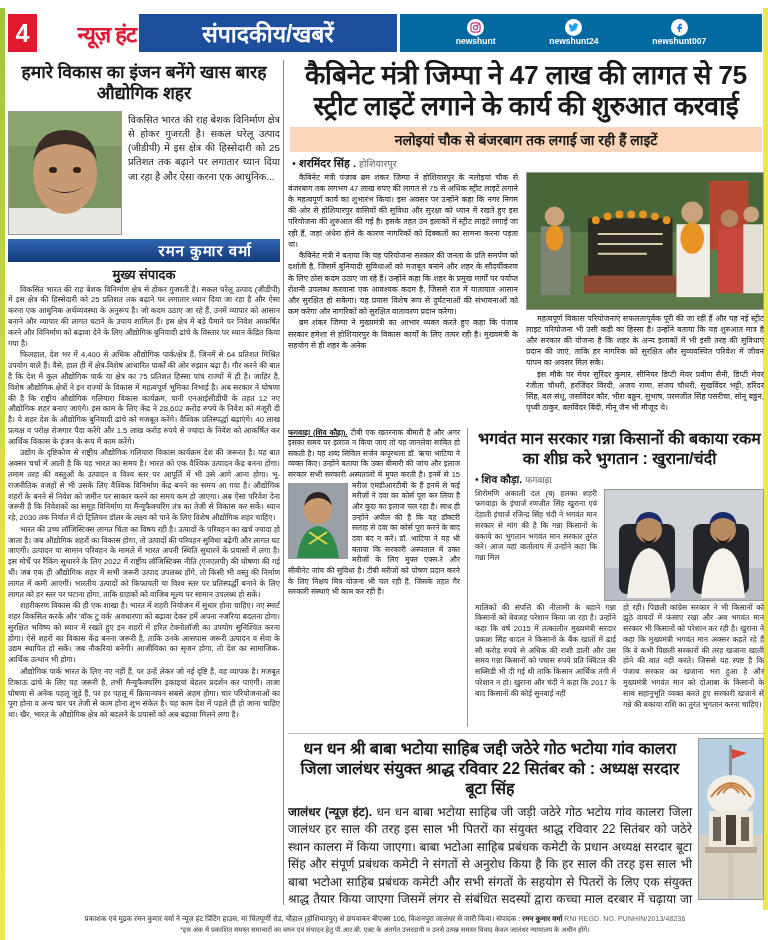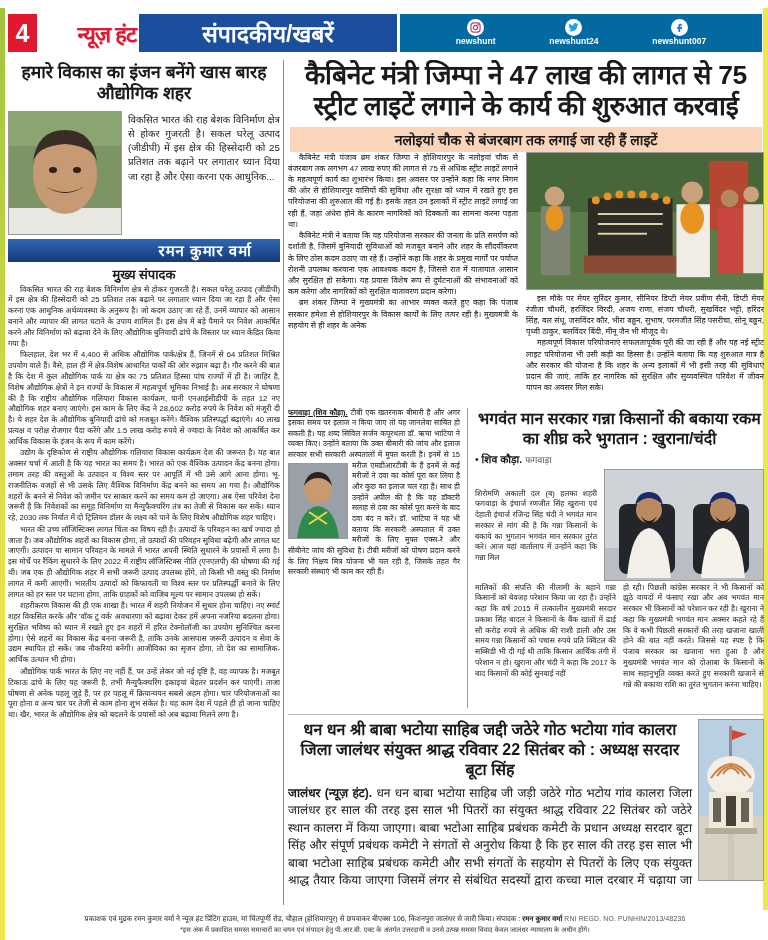--- a/index.html
+++ b/index.html
@@ -66,21 +66,21 @@
   .tb-head{font-size:13.5px;font-weight:bold;text-align:center;line-height:1.25;margin:2px 0 4px;}
   .tb-body{font-size:7.5px;line-height:1.42;text-align:justify;}
   .tb-dateline{font-weight:bold;text-decoration:underline;}
   .tb-photo{float:left;width:58px;height:74px;border:1px solid #999;margin:2px 4px 2px 0;}
   .farm-art{flex:1;border-left:1px solid #999;margin-left:7px;padding-left:7px;overflow:hidden;}
   .farm-head{font-size:16px;font-weight:bold;text-align:center;line-height:1.25;margin:1px 0 3px;}
   .farm-byline{font-size:10.5px;margin:2px 0 3px;}
   .farm-byline .bname{font-weight:bold;}
   .farm-byline .bplace{color:#555;font-size:9px;}
   .farm-row1{display:flex;gap:7px;}
-  .farm-colA{flex:1;font-size:7.6px;line-height:1.42;text-align:justify;margin-top:20px;}
+  .farm-colA{flex:1;font-size:7.6px;line-height:1.42;text-align:justify;}
   .farm-photo{flex:0 0 158px;height:110px;border:1px solid #999;}
   .farm-row2{display:flex;gap:7px;margin-top:2px;}
   .farm-colB,.farm-colC{flex:1;font-size:7.6px;line-height:1.42;text-align:justify;}
 
   
   .shradh{display:flex;margin-top:6px;border-top:1px solid #bbb;padding-top:4px;height:168px;overflow:hidden;}
   .shradh-left{flex:1;padding-right:6px;}
   .shradh-head{font-size:16px;font-weight:bold;text-align:center;line-height:1.28;margin:1px 6px 4px;}
   .shradh-body{font-size:12px;line-height:1.45;text-align:justify;}
   .shradh-dateline{font-weight:bold;}
@@ -169,20 +169,25 @@
       </div>
     </aside>
 
     <div class="vrule"></div>
 
     <section class="rightarea">
 
       <article>
         <h1 class="lead-headline">कैबिनेट मंत्री जिम्पा ने 47 लाख की लागत से 75 स्ट्रीट लाइटें लगाने के कार्य की शुरुआत करवाई</h1>
         <div class="lead-subhead">नलोइयां चौक से बंजरबाग तक लगाई जा रही हैं लाइटें</div>
+        <div class="lead-byline">
+          <span>•</span>
+          <span class="bname">शरमिंदर सिंह .</span>
+          <span class="bplace">होशियारपुर</span>
+        </div>
         <div class="lead-cols">
           <div class="lead-col1">
             <p>कैबिनेट मंत्री पंजाब ब्रम शंकर जिम्पा ने होशियारपुर के नलोइयां चौक से बंजरबाग तक लगभग 47 लाख रुपए की लागत से 75 से अधिक स्ट्रीट लाइटें लगाने के महत्वपूर्ण कार्य का शुभारंभ किया। इस अवसर पर उन्होंने कहा कि नगर निगम की ओर से होशियारपुर वासियों की सुविधा और सुरक्षा को ध्यान में रखते हुए इस परियोजना की शुरुआत की गई है। इसके तहत उन इलाकों में स्ट्रीट लाइटें लगाई जा रही हैं, जहां अंधेरा होने के कारण नागरिकों को दिक्कतों का सामना करना पड़ता था।</p>
             <p>कैबिनेट मंत्री ने बताया कि यह परियोजना सरकार की जनता के प्रति समर्पण को दर्शाती है, जिसमें बुनियादी सुविधाओं को मजबूत बनाने और शहर के सौंदर्यीकरण के लिए ठोस कदम उठाए जा रहे हैं। उन्होंने कहा कि शहर के प्रमुख मार्गों पर पर्याप्त रोशनी उपलब्ध करवाना एक आवश्यक कदम है, जिससे रात में यातायात आसान और सुरक्षित हो सकेगा। यह प्रयास विशेष रूप से दुर्घटनाओं की संभावनाओं को कम करेगा और नागरिकों को सुरक्षित वातावरण प्रदान करेगा।</p>
             <p>ब्रम शंकर जिम्पा ने मुख्यमंत्री का आभार व्यक्त करते हुए कहा कि पंजाब सरकार हमेशा से होशियारपुर के विकास कार्यों के लिए तत्पर रही है। मुख्यमंत्री के सहयोग से ही शहर के अनेक</p>
           </div>
           <div class="lead-col2">
             <div class="lead-photo photo-frame">
               <svg viewBox="0 0 240 138" preserveAspectRatio="none">
                 <rect width="240" height="138" fill="#5d7a4a"></rect>
@@ -212,22 +217,22 @@
                   <circle cx="228" cy="42" r="8" fill="#caa27b"></circle>
                     <rect x="220" y="52" width="20" height="70" fill="#e4e0d6"></rect>
                 </g>
                 <g fill="#e89422">
                     <ellipse cx="168" cy="66" rx="12" ry="16"></ellipse>
                     <ellipse cx="28" cy="66" rx="9" ry="13"></ellipse>
                   </g>
               </svg>
             </div>
             <div class="lead-col2-text">
+              <p>महत्वपूर्ण विकास परियोजनाएं सफलतापूर्वक पूरी की जा रही हैं और यह नई स्ट्रीट लाइट परियोजना भी उसी कड़ी का हिस्सा है। उन्होंने बताया कि यह शुरुआत मात्र है और सरकार की योजना है कि शहर के अन्य इलाकों में भी इसी तरह की सुविधाएं प्रदान की जाएं, ताकि हर नागरिक को सुरक्षित और सुव्यवस्थित परिवेश में जीवन यापन का अवसर मिल सके।</p>
               <p>इस मौके पर मेयर सुरिंदर कुमार, सीनियर डिप्टी मेयर प्रवीण सैनी, डिप्टी मेयर रंजीता चौधरी, हरजिंदर विरदी, अजय राणा, संजय चौधरी, सुखविंदर भट्टी, हरिंदर सिंह, बल संधू, जसविंदर कौर, भीरा बढ्ढन, सुभाष, परमजीत सिंह पसरीचा, सोनू बढ्ढन, पृथ्वी ठाकुर, बलविंदर बिंदी, मीनू जैन भी मौजूद थे।</p>
-              <p>महत्वपूर्ण विकास परियोजनाएं सफलतापूर्वक पूरी की जा रही हैं और यह नई स्ट्रीट लाइट परियोजना भी उसी कड़ी का हिस्सा है। उन्होंने बताया कि यह शुरुआत मात्र है और सरकार की योजना है कि शहर के अन्य इलाकों में भी इसी तरह की सुविधाएं प्रदान की जाएं, ताकि हर नागरिक को सुरक्षित और सुव्यवस्थित परिवेश में जीवन यापन का अवसर मिल सके।</p>
             </div>
           </div>
         </div>
       </article>
 
       <div class="midband">
 
         <article class="tb-art">
           <div class="tb-body">
             <span class="tb-dateline">फगवाड़ा (शिव कौड़ा).</span>

